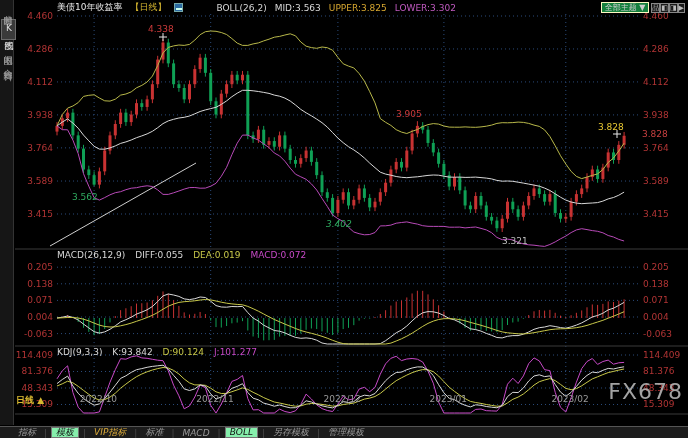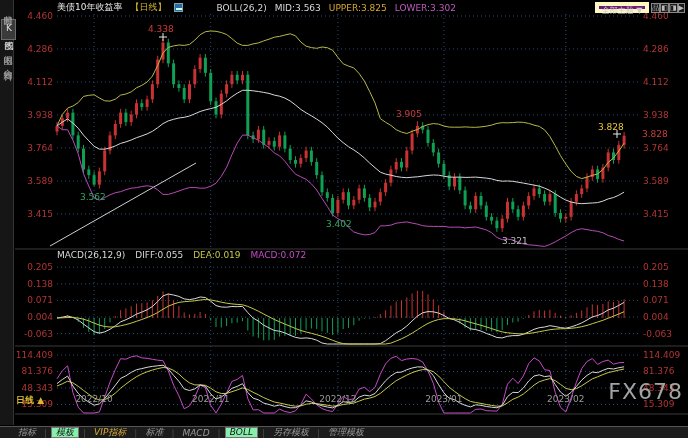--- a/index.html
+++ b/index.html
@@ -17,31 +17,31 @@
   .hdr{position:absolute;left:57px;top:1px;height:13px;z-index:6;display:flex;gap:8px;align-items:center;white-space:nowrap;}
   .hdr .t{color:#e8e8e8;}
   .hdr .p{color:#d8b830;}
   .hdr .ind{color:#d8d8d8;padding-left:25px;}
   .hdr .mid{color:#d8d8d8;}
   .hdr .up{color:#d8a830;}
   .hdr .lo{color:#c05ac0;}
   .ind-icon{display:inline-block;width:9px;height:9px;background:#2a6aa0;border:1px solid #7aa;position:relative;}
   .ind-icon:after{content:"";position:absolute;left:1px;top:4px;width:6px;height:2px;background:#cfe;}
   .hdr-right{position:absolute;right:3px;top:2px;z-index:7;display:flex;gap:2px;align-items:center;}
-  .theme-dd{border:4px solid #fef9c3;background:#701a75;color:#ccc;padding:0 3px;height:11px;line-height:10px;font-size:8px;}
+  .theme-dd{border:1px solid #fef9c3;background:#15803d;color:#ccc;padding:0 3px;height:11px;line-height:10px;font-size:8px;}
   .winbtn{width:11px;height:11px;border:1px solid #888;background:#1a1a1a;color:#bbb;font-size:7px;
           line-height:9px;text-align:center;}
   
   .pane-hdr{position:absolute;left:57px;z-index:6;white-space:nowrap;}
   .pane-hdr span{margin-right:7px;}
   .w{color:#d8d8d8;} .y{color:#c8c84a;} .m{color:#c84ac8;}
   
   .xrow{position:absolute;left:0;top:393px;width:688px;height:23px;z-index:6;}
   .period{position:absolute;left:16px;top:1px;color:#d8b830;font-weight:bold;}
-  .month{position:absolute;color:#9a9a9a;width:46px;text-align:center;top:1px;}
+  .month{position:absolute;color:#9a9a9a;width:46px;text-align:right;top:1px;}
   .watermark{position:absolute;right:5px;top:-14px;font-size:22px;color:#b5b5b5;letter-spacing:1px;
              opacity:.9;z-index:8;font-family:"DejaVu Sans",sans-serif;}
   .tabbar{position:absolute;left:0;top:426px;width:688px;height:12px;background:#1c1c1c;border-top:1px solid #555;
           display:flex;align-items:center;gap:4px;padding-left:14px;z-index:7;}
   .tab{color:#999;padding:0 4px;cursor:default;font-style:italic;}
   .tab.active{background:#86efac;color:#111;border:1px solid #737373;line-height:9px;}
   .tab.vip{color:#d8a838;}
   .tabdiv{color:#4a4a4a;}
   .anno{position:absolute;z-index:6;font-size:9px;}
   .ptag{position:absolute;left:642px;color:#c84040;z-index:6;}
@@ -437,20 +437,26 @@
     <span id="winbtns"><span class="winbtn">品</span><span class="winbtn">◧</span><span class="winbtn">◨</span><span class="winbtn">▶</span></span>
   </div>
 
   <div class="pane-hdr" style="top:250px;">
     <span class="w">MACD(26,12,9)</span>
     <span class="w">DIFF:0.055</span>
     <span class="y">DEA:0.019</span>
     <span class="m">MACD:0.072</span>
   </div>
 
+  <div class="pane-hdr" style="top:347px;">
+    <span class="w">KDJ(9,3,3)</span>
+    <span class="w">K:93.842</span>
+    <span class="y">D:90.124</span>
+    <span class="m">J:101.277</span>
+  </div>
 
   <div id="overlays">
       <div class="lbl" style="color: rgb(177, 52, 52); top: 11px; right: 635px;">4.460</div>
       <div class="lbl" style="color: rgb(177, 52, 52); top: 11px; left: 643px;">4.460</div>
       <div class="lbl" style="color: rgb(177, 52, 52); top: 43.9685px; right: 635px;">4.286</div>
       <div class="lbl" style="color: rgb(177, 52, 52); top: 43.9685px; left: 643px;">4.286</div>
       <div class="lbl" style="color: rgb(177, 52, 52); top: 76.937px; right: 635px;">4.112</div>
       <div class="lbl" style="color: rgb(177, 52, 52); top: 76.937px; left: 643px;">4.112</div>
       <div class="lbl" style="color: rgb(177, 52, 52); top: 109.905px; right: 635px;">3.938</div>
       <div class="lbl" style="color: rgb(177, 52, 52); top: 109.905px; left: 643px;">3.938</div>
@@ -472,22 +478,22 @@
       <div class="lbl" style="color: rgb(177, 52, 52); top: 328.6px; left: 643px;">-0.063</div>
       <div class="lbl" style="color: rgb(177, 52, 52); top: 350px; right: 635px;">114.409</div>
       <div class="lbl" style="color: rgb(177, 52, 52); top: 350px; left: 643px;">114.409</div>
       <div class="lbl" style="color: rgb(177, 52, 52); top: 366.499px; right: 635px;">81.376</div>
       <div class="lbl" style="color: rgb(177, 52, 52); top: 366.499px; left: 643px;">81.376</div>
       <div class="lbl" style="color: rgb(177, 52, 52); top: 382.997px; right: 635px;">48.343</div>
       <div class="lbl" style="color: rgb(177, 52, 52); top: 382.997px; left: 643px;">48.343</div>
       <div class="lbl" style="color: rgb(177, 52, 52); top: 399.496px; right: 635px;">15.309</div>
       <div class="lbl" style="color: rgb(177, 52, 52); top: 399.496px; left: 643px;">15.309</div>
       <div class="anno" style="left: 148px; top: 24px; color: rgb(204, 58, 58);">4.338</div>
-      <div class="anno" style="left: 80px; top: 192px; color: rgb(47, 170, 95);">3.562</div>
-      <div class="anno" style="left: 326px; top: 219px; color: rgb(47, 170, 95);">3.402</div>
+      <div class="anno" style="left: 72px; top: 192px; color: rgb(47, 170, 95);">3.562</div>
+      <div class="anno" style="left: 326px; top: 219px; color: rgb(47, 170, 95); font-style: italic;">3.402</div>
       <div class="anno" style="left: 396px; top: 109px; color: rgb(204, 58, 58);">3.905</div>
       <div class="anno" style="left: 502px; top: 236px; color: rgb(189, 189, 189);">3.321</div>
       <div class="anno" style="left: 598px; top: 122px; color: rgb(232, 200, 50);">3.828</div>
     </div>
 
   <div class="ptag" style="top:129px;">3.828</div>
 
   <div class="xrow">
     <span class="period">日线 ▲</span>
     <span id="months"><span class="month" style="left: 71.1px;">2022/10</span><span class="month" style="left: 187.7px;">2022/11</span><span class="month" style="left: 314.9px;">2022/12</span><span class="month" style="left: 420.9px;">2023/01</span><span class="month" style="left: 542.8px;">2023/02</span></span>

